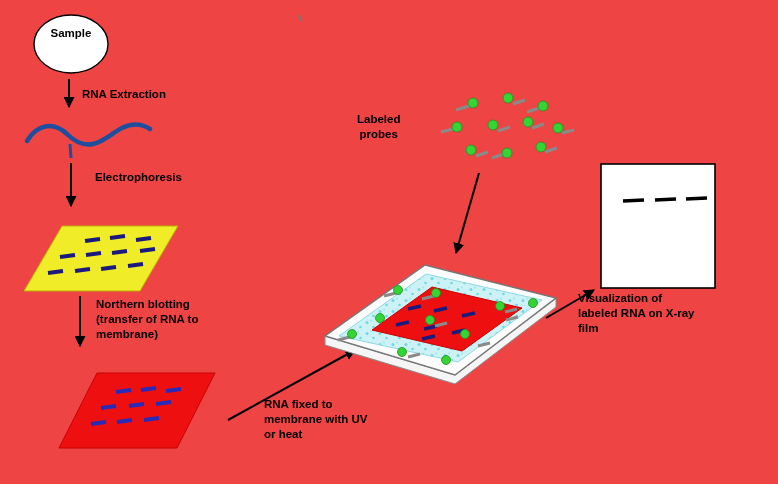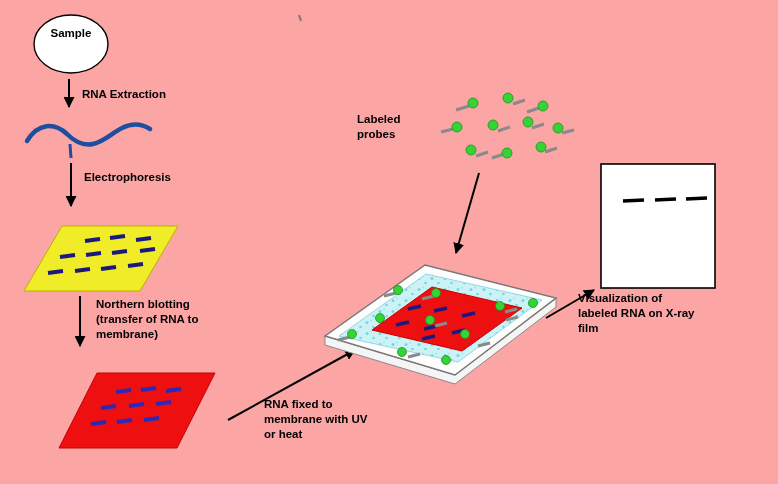--- a/index.html
+++ b/index.html
@@ -12,21 +12,21 @@
     --c-probe_green:#35d435;
     --c-probe_gray:#8a8a8a;
     --c-hybridization_cyan:#cdf2f5;
     --c-speckle_cyan:#6fd9e4;
     --c-outline:#000000;
   }
   html,body{margin:0;padding:0;background:#ffffff;}
   .stage{
     position:relative;
     width:778px;height:484px;
-    background:#fca5a5;
+    background:#ef4444;
     overflow:hidden;
     font-family:"Liberation Sans", sans-serif;
   }
   .stage svg{position:absolute;left:0;top:0;}
   .lbl{
     position:absolute;
     font:700 11.5px/15px "Liberation Sans", sans-serif;
     color:#000;
     white-space:pre-line;
   }
@@ -172,26 +172,26 @@
     <g>
       <rect class="film" x="601" y="164" width="114" height="124"></rect>
       <line class="film-band" x1="623" y1="201" x2="644" y2="200"></line>
       <line class="film-band" x1="655" y1="200" x2="676" y2="199"></line>
       <line class="film-band" x1="686" y1="199" x2="707" y2="198"></line>
     </g>
   </svg>
 
   <div class="lbl center" style="left:34px;top:26px;width:74px;">Sample</div>
   <div class="lbl" style="left:82px;top:87px;">RNA Extraction</div>
-  <div class="lbl" style="left:84px;top:170px;">Electrophoresis</div>
+  <div class="lbl" style="left:95px;top:170px;">Electrophoresis</div>
   <div class="lbl" style="left:264px;top:397px;">RNA fixed to
 membrane with UV
 or heat</div>
   <div class="lbl" style="left:96px;top:297px;">Northern blotting
 (transfer of RNA to
 membrane)</div>
-  <div class="lbl" style="left:357px;top:112px;">Labeled
+  <div class="lbl" style="left:357px;top:112px;text-align:center;">Labeled
 probes</div>
   <div class="lbl" style="left:578px;top:291px;">Visualization of
 labeled RNA on X-ray
 film</div>
 
 </div>
 
 </body></html>

